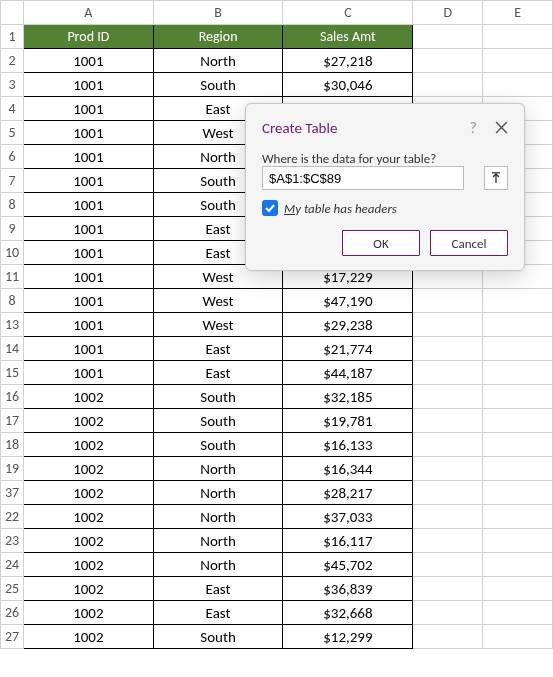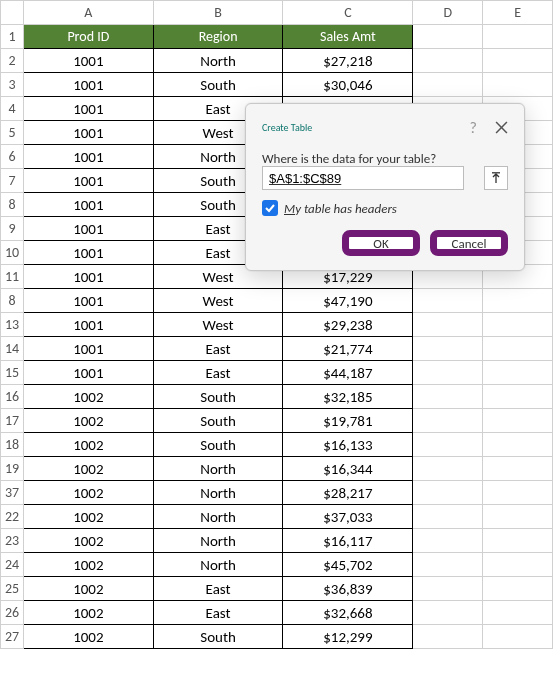--- a/index.html
+++ b/index.html
@@ -62,26 +62,26 @@
     box-shadow: 0 6px 24px rgba(0,0,0,0.18), 0 0 0 1px rgba(0,0,0,0.03);
     padding: 14px 16px 14px 16px;
     font-size: 13px;
     color: #333;
   }
   .dialog .titlebar {
     display: flex;
     align-items: center;
     margin-bottom: 14px;
   }
-  .dialog .title { flex:1; font-size:10px; color:#0f766e; }
+  .dialog .title { flex:1; font-size:15px; color:#701a75; }
   .dialog .help { color:#999; font-size:16px; margin-right:18px; cursor:pointer;}
   .dialog .close { color:#666; font-size:15px; cursor:pointer; }
   .dialog .close svg { display:block; }
   .dialog .prompt { color:#333; }
-  .dialog .rangewrap { display:flex; gap:20px; margin-bottom:10px;text-decoration:underline;}
+  .dialog .rangewrap { display:flex; gap:20px; margin-bottom:10px;}
   .dialog .range {
     flex:1;
     border:1px solid #bcbcbc;
     background:#fff;
     padding:3px 6px;
     font-size:13px;
     height:24px;
   }
   .dialog .collapse {
     width:24px; height:24px;
@@ -99,22 +99,22 @@
     display:flex; align-items:center; justify-content:center;
     cursor:pointer;
   }
   .dialog .chk svg { display:block; }
   .dialog .chklabel { text-decoration: underline dotted transparent; }
   .dialog .chklabel .u { text-decoration: underline; }
   .dialog .btnrow { display:flex; gap:10px; justify-content:flex-end;}
   .dialog .btn {
     min-width:78px;
     height:26px;
-    border:7px solid #701a75;
-    border-radius:8px;
+    border:1px solid #701a75;
+    border-radius:1px;
     background:#fff;
     cursor:pointer;
     font-size:13px;
     display:flex; align-items:center; justify-content:center;
   }
 </style>
 </head>
 <body>
 
 <table class="sheet">

